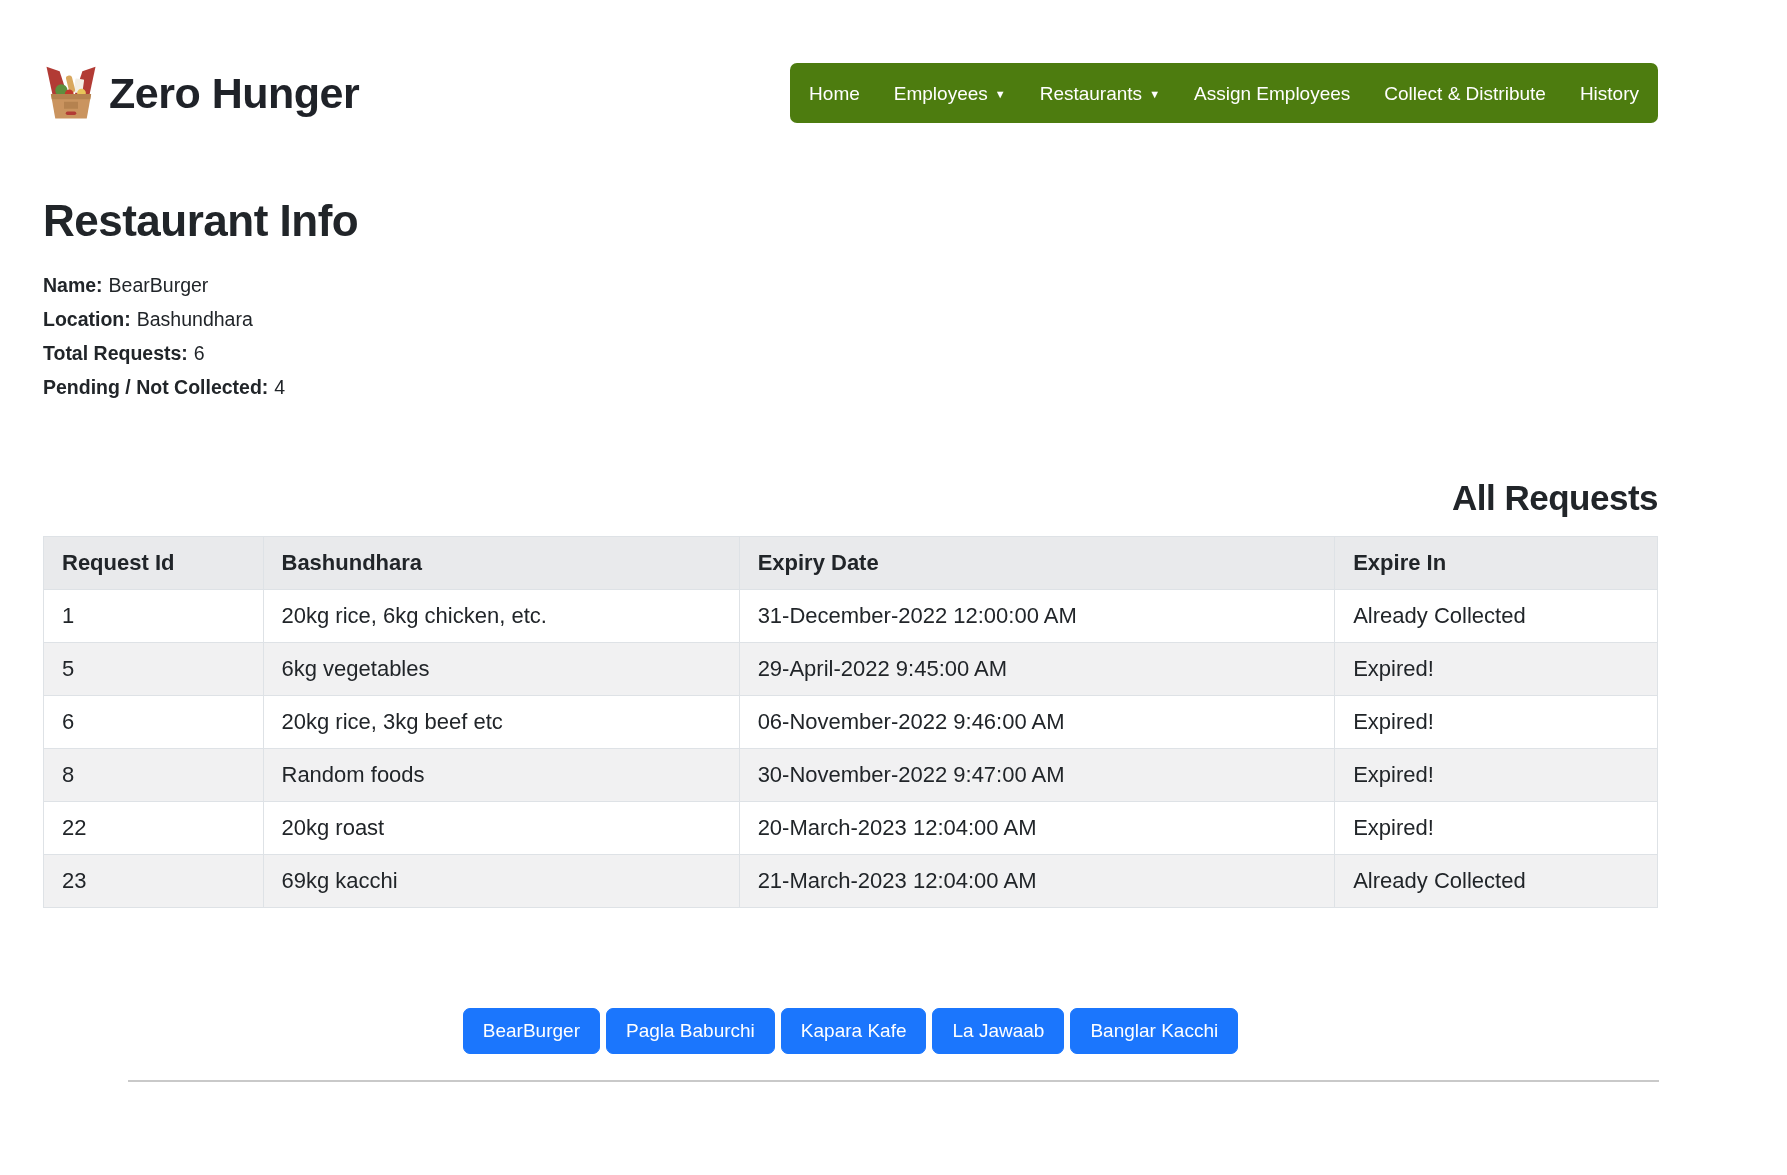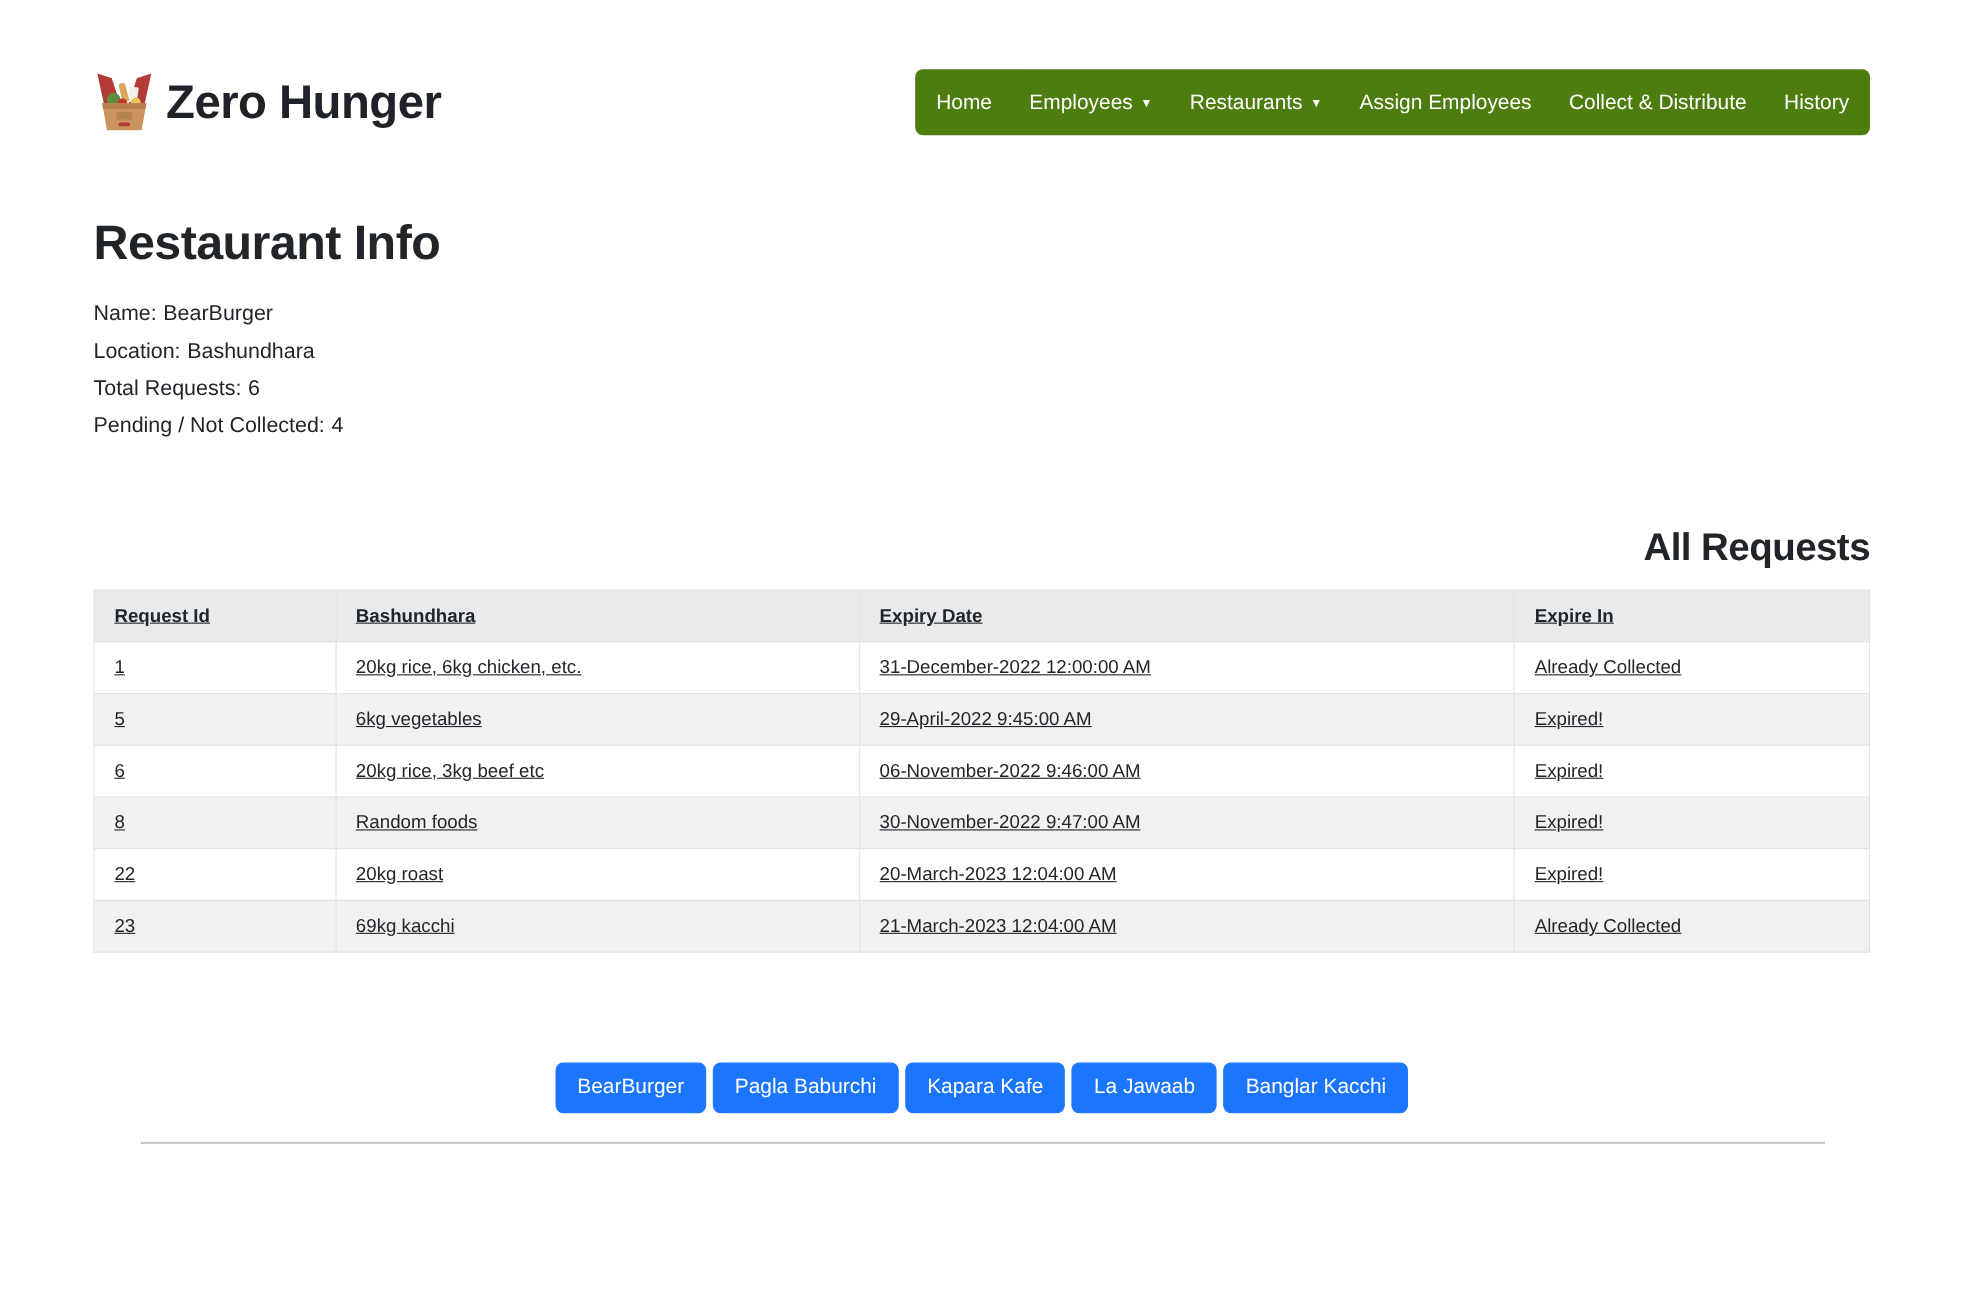--- a/index.html
+++ b/index.html
@@ -5,21 +5,21 @@
   html, body {
     margin: 0;
     padding: 0;
     background: #ffffff;
     font-family: "Liberation Sans", sans-serif;
     color: #212529;
   }
   body { width: 1787px; min-height: 1175px; overflow: hidden; }
 
   .container {
-    margin-left: 85px;
+    margin-left: 43px;
     width: 1615px;
     padding-top: 62px;
   }
 
   
   .header-row {
     display: flex;
     align-items: center;
     justify-content: space-between;
   }
@@ -64,35 +64,34 @@
   .page-title {
     margin: 72px 0 22px 0;
     font-size: 44px;
     font-weight: bold;
     letter-spacing: -0.5px;
   }
   .info-line {
     font-size: 19.5px;
     line-height: 34px;
   }
-  .info-label { font-weight: normal; margin-right: 6px; }
+  .info-label { font-weight: bold; margin-right: 6px; }
 
   
   .section-title {
     margin: 74px 0 18px 0;
     font-size: 35px;
     font-weight: bold;
     text-align: right;
     letter-spacing: -0.5px;
   }
   table.requests {
     width: 100%;
     border-collapse: collapse;
-    font-size: 17px;
-    text-decoration: underline;
+    font-size: 22px;
   }
   table.requests th, table.requests td {
     border: 1px solid #dee2e6;
     padding: 13px 18px;
     text-align: left;
     font-weight: normal;
   }
   table.requests th {
     background: #e9eaec;
     font-weight: bold;

